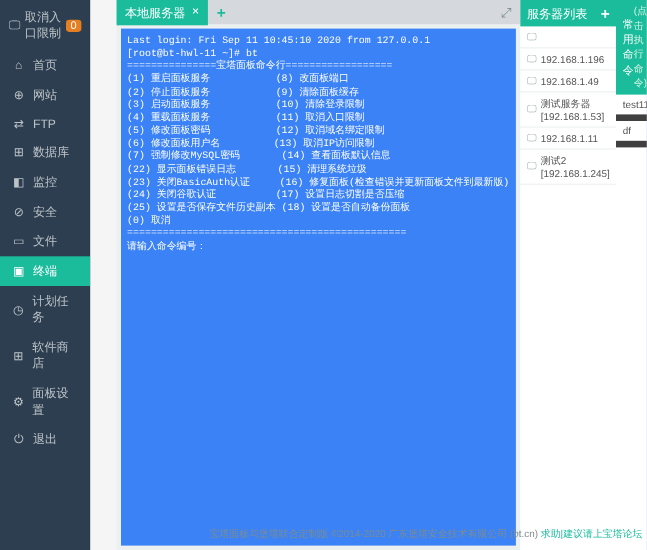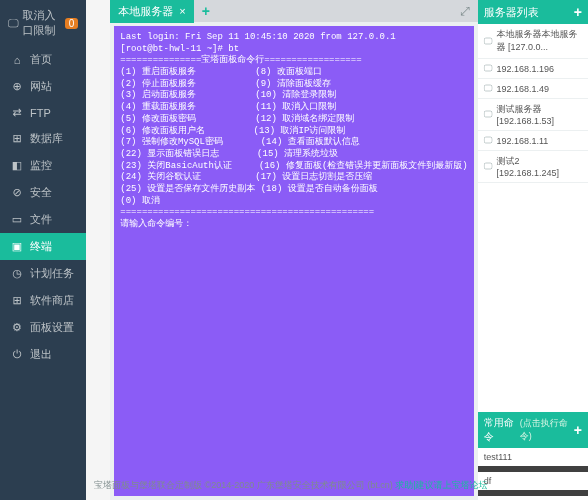--- a/index.html
+++ b/index.html
@@ -16,33 +16,33 @@
     .sidebar-item .icon { width: 14px; margin-right: 6px; text-align: center; }
     
     .main { flex: 1; display: flex; flex-direction: column; background: #ecf0f1; margin-left: 24px; }
     
     .tab-bar { display: flex; align-items: center; background: #d5d8dc; height: 22px; }
     .tab { display: flex; align-items: center; padding: 4px 8px; background: #1abc9c; color: #fff; font-size: 11px; cursor: pointer; }
     .tab-close { margin-left: 6px; cursor: pointer; }
     .tab-add { padding: 4px 8px; color: #1abc9c; cursor: pointer; font-weight: bold; font-size: 14px; }
     .tab-expand { margin-left: auto; padding: 4px 8px; cursor: pointer; color: #7f8c8d; }
     
-    .terminal { flex: 1; background: #8b5cf6; color: #fff; font-family: "Courier New", monospace; font-size: 9px; padding: 6px; margin: 4px; overflow: auto; white-space: pre; line-height: 1.3; }
+    .terminal { flex: 1; background: #3b82f6; color: #fff; font-family: "Courier New", monospace; font-size: 9px; padding: 6px; margin: 4px; overflow: auto; white-space: pre; line-height: 1.3; }
     
-    .right-panel { width: 115px; background: #fff; display: flex; flex-direction: column; }
+    .right-panel { width: 115px; background: #fff; display: flex; flex-direction: row; }
     .panel-section { margin-bottom: 4px; }
     .panel-header { display: flex; align-items: center; background: #1abc9c; color: #fff; padding: 4px 6px; font-size: 11px; }
     .panel-header-add { margin-left: auto; cursor: pointer; font-size: 14px; font-weight: bold; }
     .server-item { display: flex; align-items: center; padding: 4px 6px; border-bottom: 1px solid #ecf0f1; font-size: 9px; cursor: pointer; color: #555; }
     .server-icon { margin-right: 4px; color: #95a5a6; }
     .cmd-header { display: flex; align-items: center; background: #1abc9c; color: #fff; padding: 4px 6px; font-size: 10px; }
     .cmd-hint { color: #d5f5e3; font-size: 9px; }
     .cmd-item { padding: 4px 6px; border-bottom: 6px solid #404040; font-size: 9px; cursor: pointer; color: #555; }
     
-    .footer { position: absolute; bottom: 4px; left: 90px; right: 0; text-align: left; font-size: 9px; color: #7f8c8d; padding: 4px; }
+    .footer { position: absolute; bottom: 4px; left: 90px; right: 0; text-align: right; font-size: 9px; color: #7f8c8d; padding: 4px; }
     .footer-link { color: #1abc9c; }
     
     .flex-spacer { flex: 1; }
   </style>
 </head>
 <body>
 
 <div class="container">
   <div class="sidebar">
     <div class="sidebar-header">
@@ -132,21 +132,20 @@
 
   <div class="right-panel">
     <div class="panel-section">
       <div class="panel-header">
         <span>服务器列表</span>
         <span class="panel-header-add">+</span>
       </div>
       <div id="server-items">
           <div class="server-item">
             <span class="server-icon">🖵</span>
-            <span>本地服务器本地服务器 [127.0.0...</span>
           </div>
           <div class="server-item">
             <span class="server-icon">🖵</span>
             <span>192.168.1.196</span>
           </div>
           <div class="server-item">
             <span class="server-icon">🖵</span>
             <span>192.168.1.49</span>
           </div>
           <div class="server-item">

